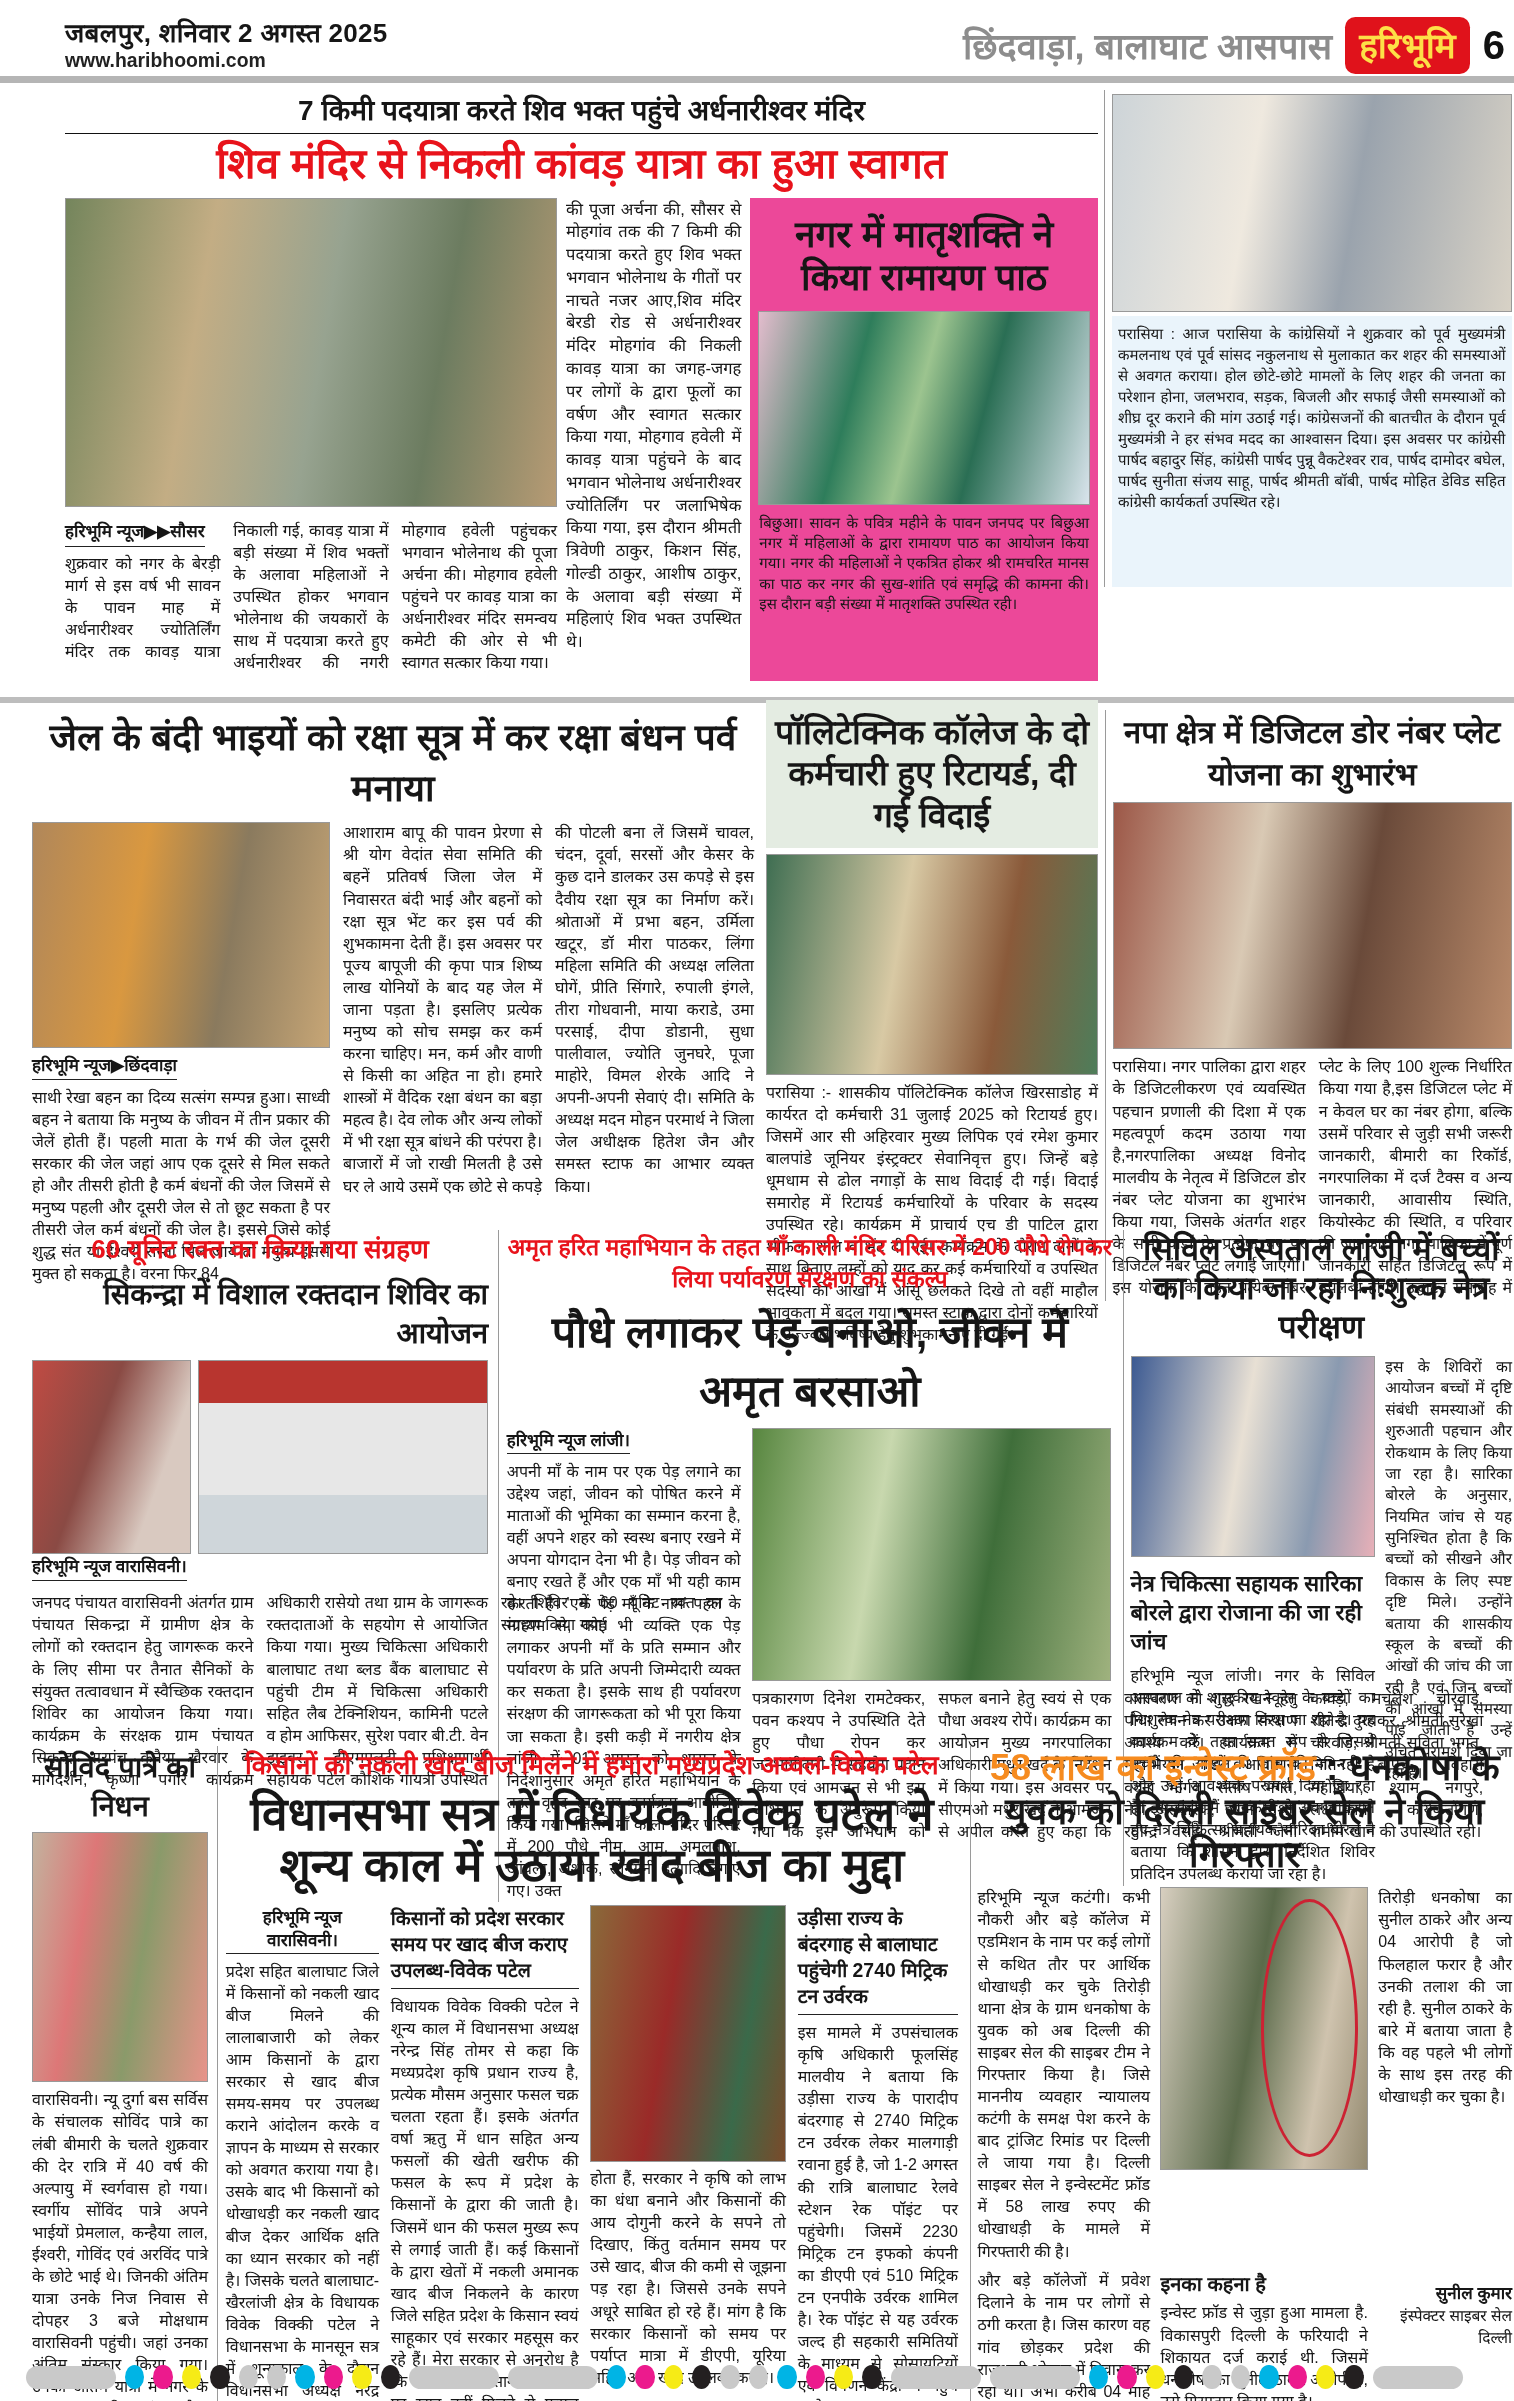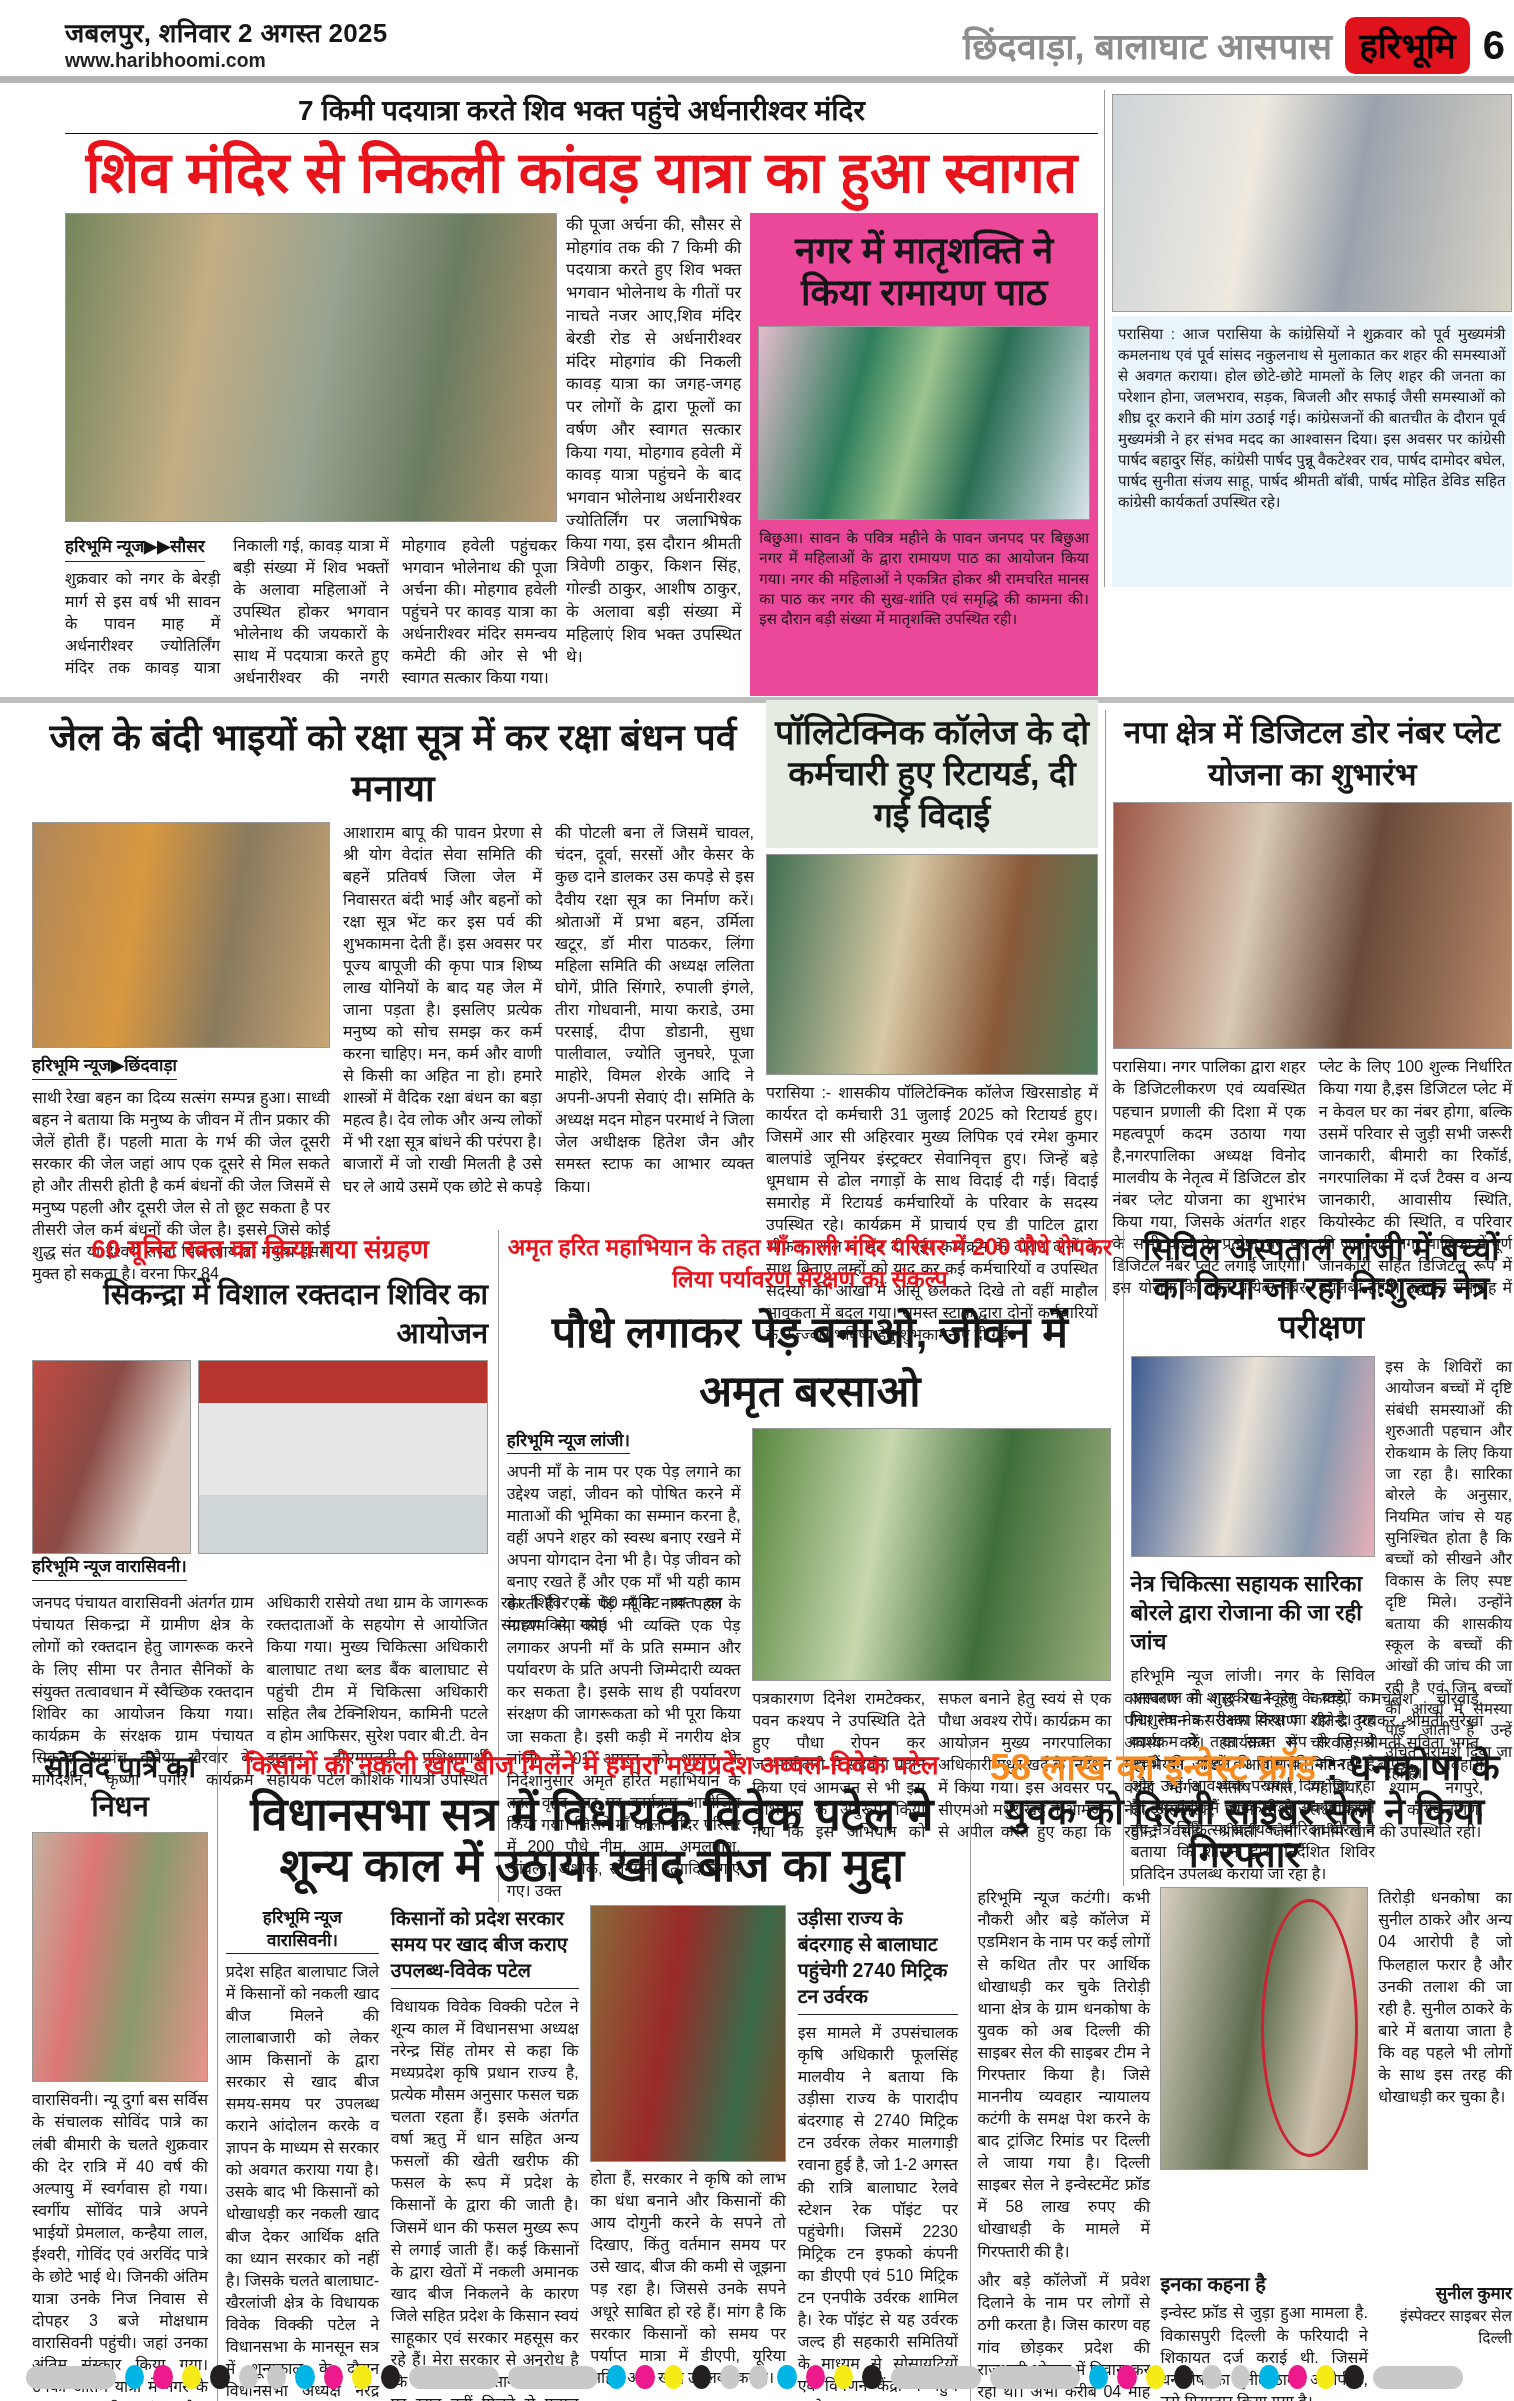--- a/index.html
+++ b/index.html
@@ -10,21 +10,21 @@
     margin:0 auto;
   }
   .abs { position:absolute; }
   .ctr  { text-align:center; }
 
   
   .hdr-date { left:65px; top:14px; font-size:26px; font-weight:bold; letter-spacing:0.3px; }
   .hdr-url  { left:65px; top:49px; font-size:19.4px; font-weight:bold; color:#222; }
   .hdr-right{ right:9px; top:17px; display:flex; align-items:center; gap:13px; }
   .hdr-region { font-size:36px; font-weight:800; color:#8d8d8d; }
-  .hdr-brand  { background:#e0121b; color:#000000; font-size:35px; font-weight:800;
+  .hdr-brand  { background:#e0121b; color:#fde047; font-size:35px; font-weight:800;
                 padding:3.9px 14px 6.5px; border-radius:10.3px; }
   .hdr-page   { font-size:40px; font-weight:800; color:#111; }
   .hdr-rule   { left:0; top:76px; width:100%; height:6.5px; background:#b5b5b5; }
   .row1-rule  { left:0; top:697px; width:100%; height:5.8px; background:#bdbdbd; }
 
   
   .kicker  { font-weight:800; text-align:center; }
   .red     { color:#e8131b; }
   .orange  { color:#f68b1f; }
   .bodytxt { font-size:16px; line-height:1.38; text-align:justify; }
@@ -48,21 +48,21 @@
   .ph-eye     { background:linear-gradient(100deg,#3c5a92,#e8e0d4 45%,#8a9ab0 75%,#e8b0b8); }
   .ph-obit    { background:linear-gradient(100deg,#c3b29e,#d77,#8a9a6a 60%,#e8938a); }
   .ph-mla     { background:linear-gradient(100deg,#8a6a3a,#9a2a28 40%,#3a6a4a 75%,#7a4a2a); }
   .ph-fraud   { background:linear-gradient(100deg,#d8cfc0,#5a6a4a 45%,#cfc3ae 75%,#948a70); position:relative; }
   .red-ellipse{ position:absolute; right:9px; top:10.3px; width:97px; height:258px;
                 border:3.2px solid #c23; border-radius:50%; }
 
   
   .art-kavad { left:65px; top:90px; width:1033px; }
   .kavad-kicker { font-size:28px; border-bottom:1.9px solid #111; padding-bottom:5.2px; }
-  .kavad-head { font-size:57px; font-weight:800; line-height:1.02; margin:9px 0 11.6px; }
+  .kavad-head { font-size:42px; font-weight:800; line-height:1.02; margin:9px 0 11.6px; }
   .kavad-flex { display:flex; gap:9px; }
   .kavad-left { width:494px; }
   .kavad-photo{ height:309px; }
   .kavad-under{ margin-top:13px; height:161px; }
   .kavad-rcol { width:176px; font-size:16.5px; }
 
   .ramayan-box { width:349px; background:#ec4899; padding:6.5px 7.7px; }
   .ramayan-head{ font-size:37px; font-weight:800; line-height:1.15; text-align:center; padding:10.3px 2.6px 11.6px; }
   .ramayan-photo{ height:194px; }
   .ramayan-cap { font-size:15px; line-height:1.35; padding:7.7px 1.3px 2.6px; text-align:justify; }

